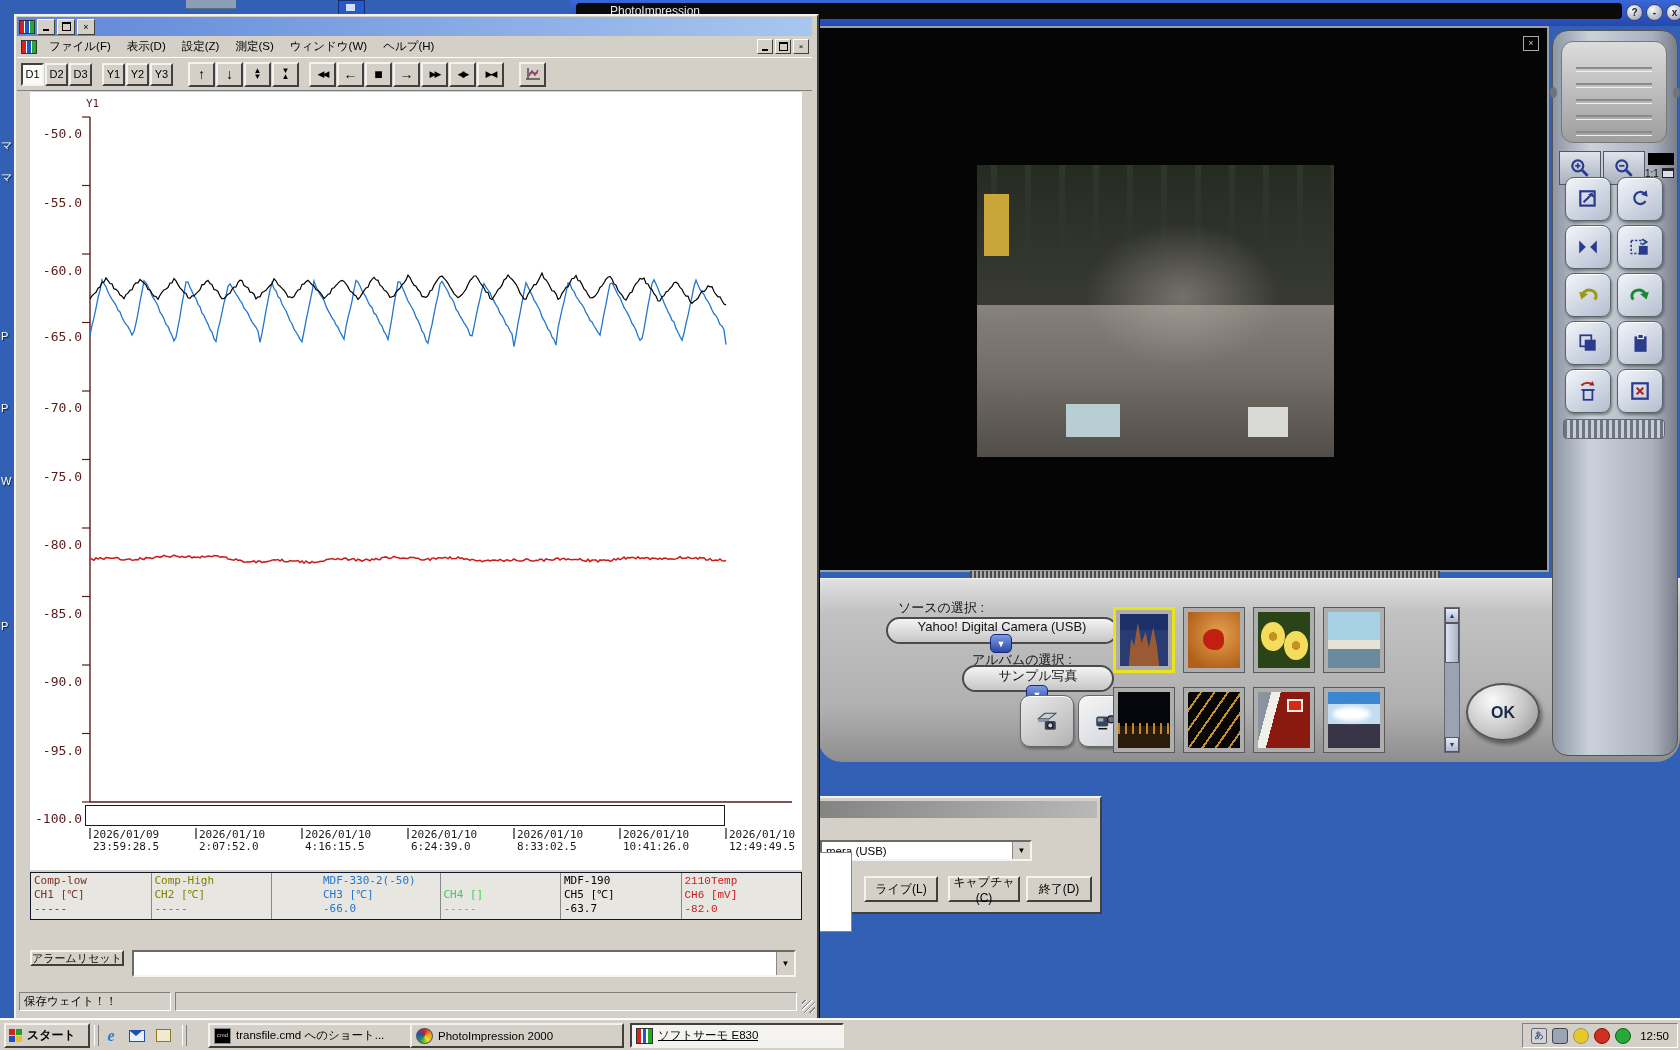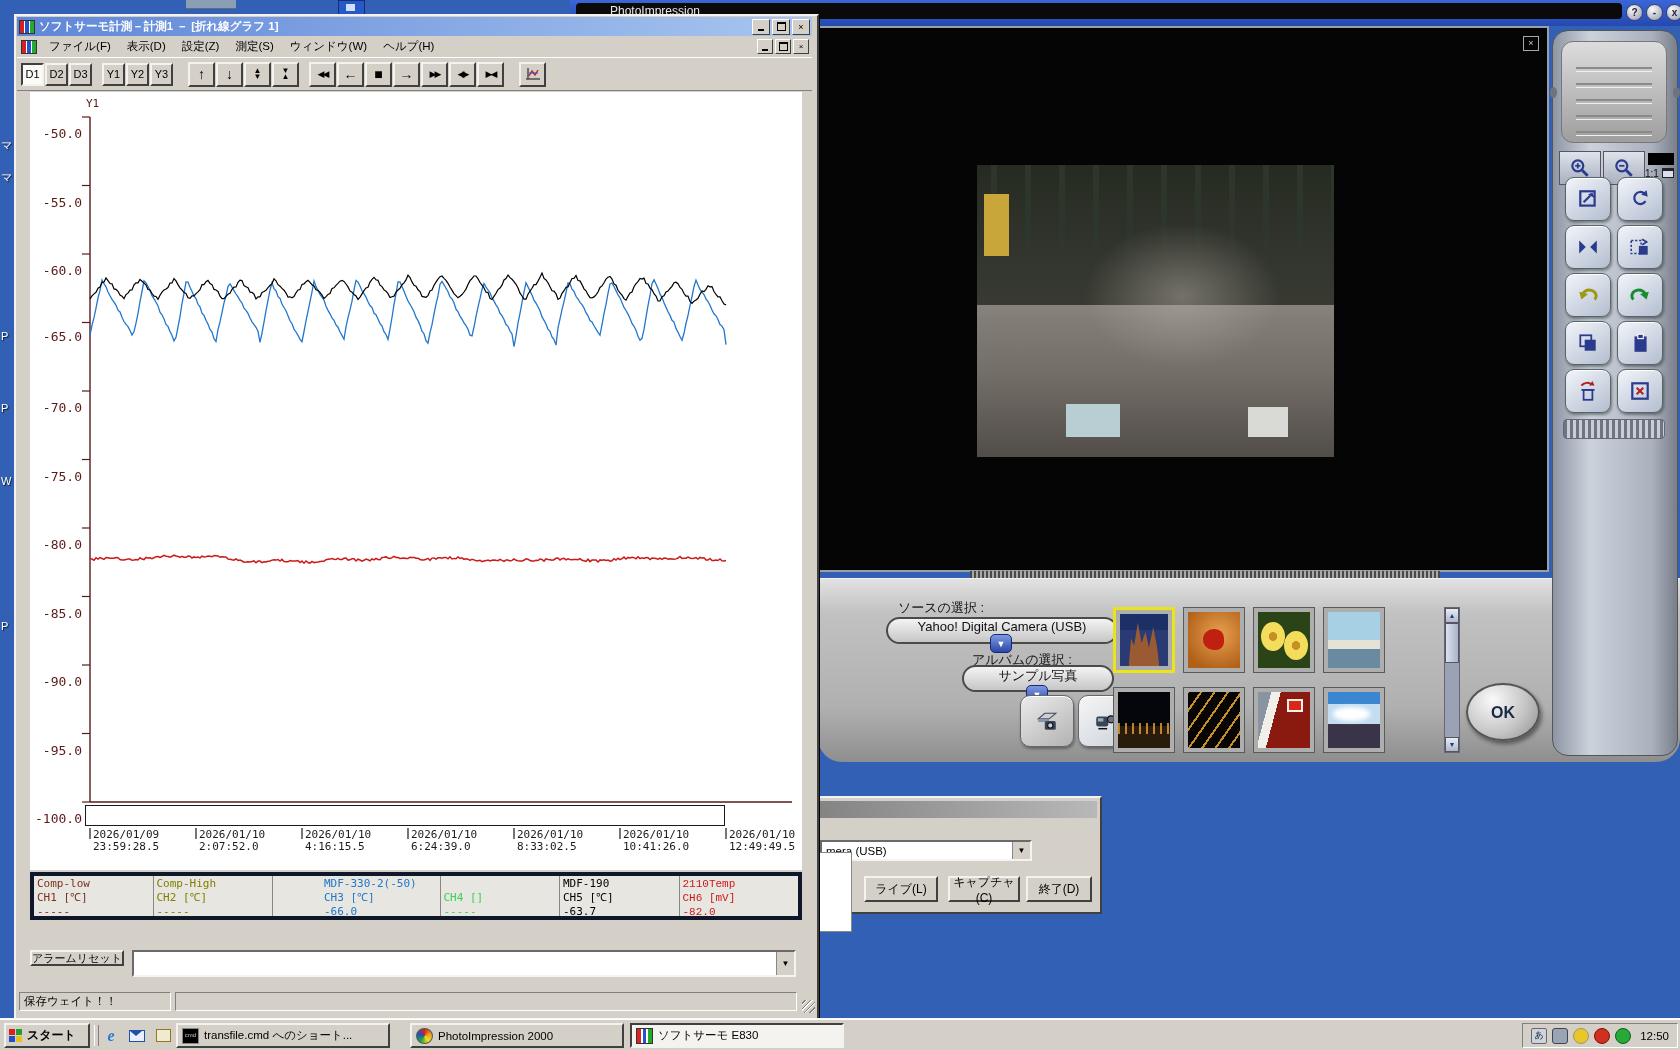--- a/index.html
+++ b/index.html
@@ -132,21 +132,21 @@
   .tb-ico .stack{display:flex;flex-direction:column;line-height:6px;font-size:8px;}
   .tb-ico .dbl{font-size:9px;letter-spacing:-2px;}
   .tb-gap{width:9px;} .tb-gap2{width:14px;}
   
   #graph-canvas{position:absolute;left:14px;top:76px;width:772px;height:778px;background:#fff;}
   #y1-label{position:absolute;left:56px;top:5px;font-family:"DejaVu Sans Mono",monospace;font-size:11px;color:#5a1a18;}
   .ylabel{position:absolute;left:4px;width:48px;text-align:right;font-family:"DejaVu Sans Mono",monospace;font-size:13px;color:#5a1a18;margin-top:16px;}
   .xlabel{position:absolute;top:737px;font-family:"DejaVu Sans Mono",monospace;font-size:11px;line-height:11.5px;color:#1a1a1a;white-space:nowrap;}
   #overview-box{position:absolute;left:55px;top:713px;width:640px;height:21px;border:1px solid #1a1a1a;background:#fff;box-sizing:border-box;}
   
-  #mw-legend{position:absolute;left:14px;top:856px;width:772px;height:48px;display:flex;border:4px solid #0f172a;background:#e8e6e0;box-sizing:border-box;}
+  #mw-legend{position:absolute;left:14px;top:856px;width:772px;height:48px;display:flex;border:1px solid #0f172a;background:#e8e6e0;box-sizing:border-box;}
   .leg-cell{flex:1;border-right:1px solid #888;padding:1px 3px;font-family:"DejaVu Sans Mono",monospace;font-size:11px;line-height:14px;overflow:hidden;white-space:nowrap;}
   .leg-cell:last-child{border-right:none;font-family:Liberation Mono, monospace;}
   
   #alarm-btn{position:absolute;left:14px;top:934px;width:94px;height:16px;background:#d4d0c8;
     border:2px solid;border-color:#f4f2ee #404040 #404040 #f4f2ee;font-size:11px;display:flex;align-items:center;justify-content:center;box-sizing:border-box;}
   #alarm-combo{position:absolute;left:116px;top:934px;width:664px;height:27px;}
   #mw-status1{position:absolute;left:3px;top:976px;width:152px;height:19px;border:1px solid;border-color:#808080 #fff #fff #808080;
     font-size:11.5px;padding:1px 4px;box-sizing:border-box;white-space:nowrap;overflow:hidden;}
   #mw-status2{position:absolute;left:159px;top:976px;width:622px;height:19px;border:1px solid;border-color:#808080 #fff #fff #808080;box-sizing:border-box;}
   #mw-grip{position:absolute;right:2px;top:984px;width:13px;height:13px;
@@ -433,21 +433,20 @@
         <div class="w95btn" style="left: 162px; top: 78px; width: 74px;">ライブ(L)</div>
         <div class="w95btn" style="left: 246px; top: 78px; width: 72px;">キャプチャ(C)</div>
         <div class="w95btn" style="left: 324px; top: 78px; width: 66px;">終了(D)</div>
       </div>
   </div>
   <div id="white-frag" class="abs"></div>
 
   <div id="mw" class="abs">
     <div id="mw-titlebar">
       <span class="app-icon"></span>
-      <span id="mw-title-text">ソフトサーモ計測－計測1 － [折れ線グラフ 1]</span>
       <span class="capbtn">
           <span class="glyph-min"></span>
         </span>
       <span class="capbtn">
           <span class="glyph-res"></span>
         </span>
       <span class="capbtn">×</span>
     </div>
     <div id="mw-menubar">
       <span class="app-icon" style="margin:0 4px;"></span>
@@ -659,29 +658,29 @@
           <span style="width:14px;height:10px;background:#e8f0ff;border:1px solid #2050a8;display:inline-block;position:relative;">
             <i style="position:absolute;left:0;top:0;border-left:6px solid transparent;border-right:6px solid transparent;border-top:5px solid #2050a8;"></i>
           </span>
         </div>
         <div class="ql" style="left: 152px;">
           <span style="width:13px;height:11px;background:#f0ead0;border:1px solid #907820;display:inline-block;"></span>
         </div>
       </div>
     <div class="tb-sep" style="left:182px;"></div>
     <div id="task-zone">
-        <div class="task-btn" style="left: 176px;">
+        <div class="task-btn" style="left: 208px;">
           <span class="task-icon ti-cmd">cmd</span>
           <span class="lbl">transfile.cmd へのショート...</span>
         </div>
         <div class="task-btn" style="left: 410px;">
           <span class="task-icon ti-photo"></span>
           <span class="lbl">PhotoImpression 2000</span>
         </div>
-        <div class="task-btn active" style="left: 630px;">
+        <div class="task-btn active" style="left: 630px; text-decoration: underline;">
           <span class="task-icon ti-soft"></span>
           <span class="lbl">ソフトサーモ E830</span>
         </div>
       </div>
     <div id="tray">
       <span id="tray-icons" style="display:flex;gap:5px;">
           <span class="tray-ico tray-ime">あ</span>
           <span class="tray-ico tray-display"></span>
           <span class="tray-ico tray-volume"></span>
           <span class="tray-ico tray-alert"></span>

